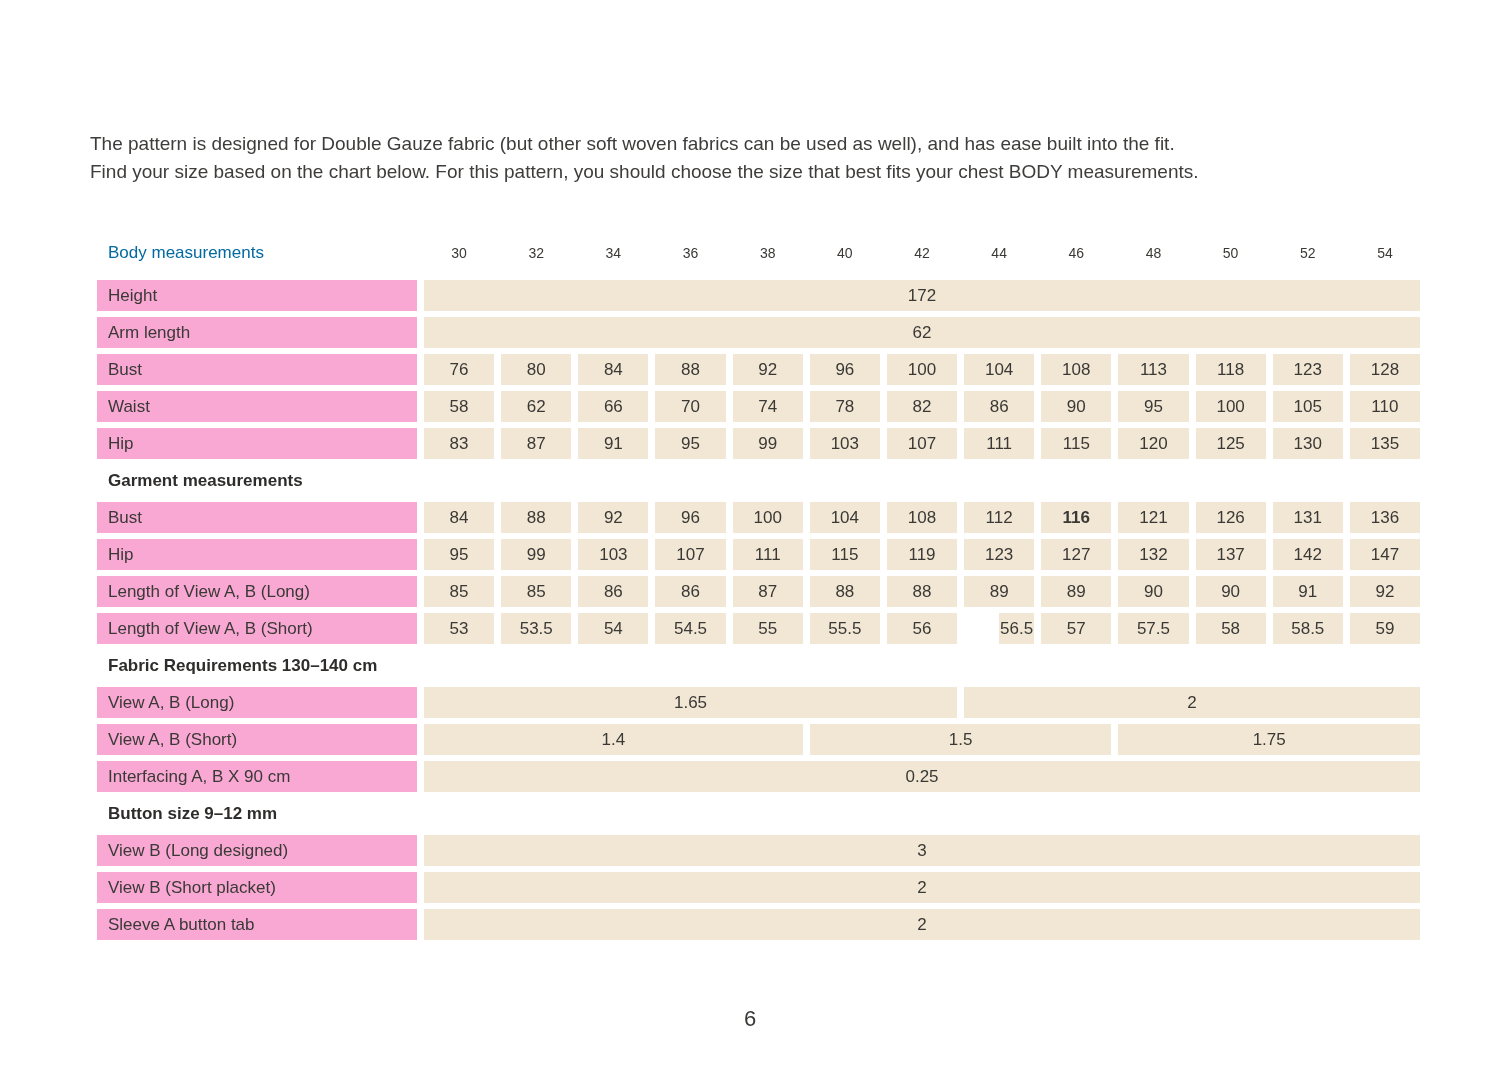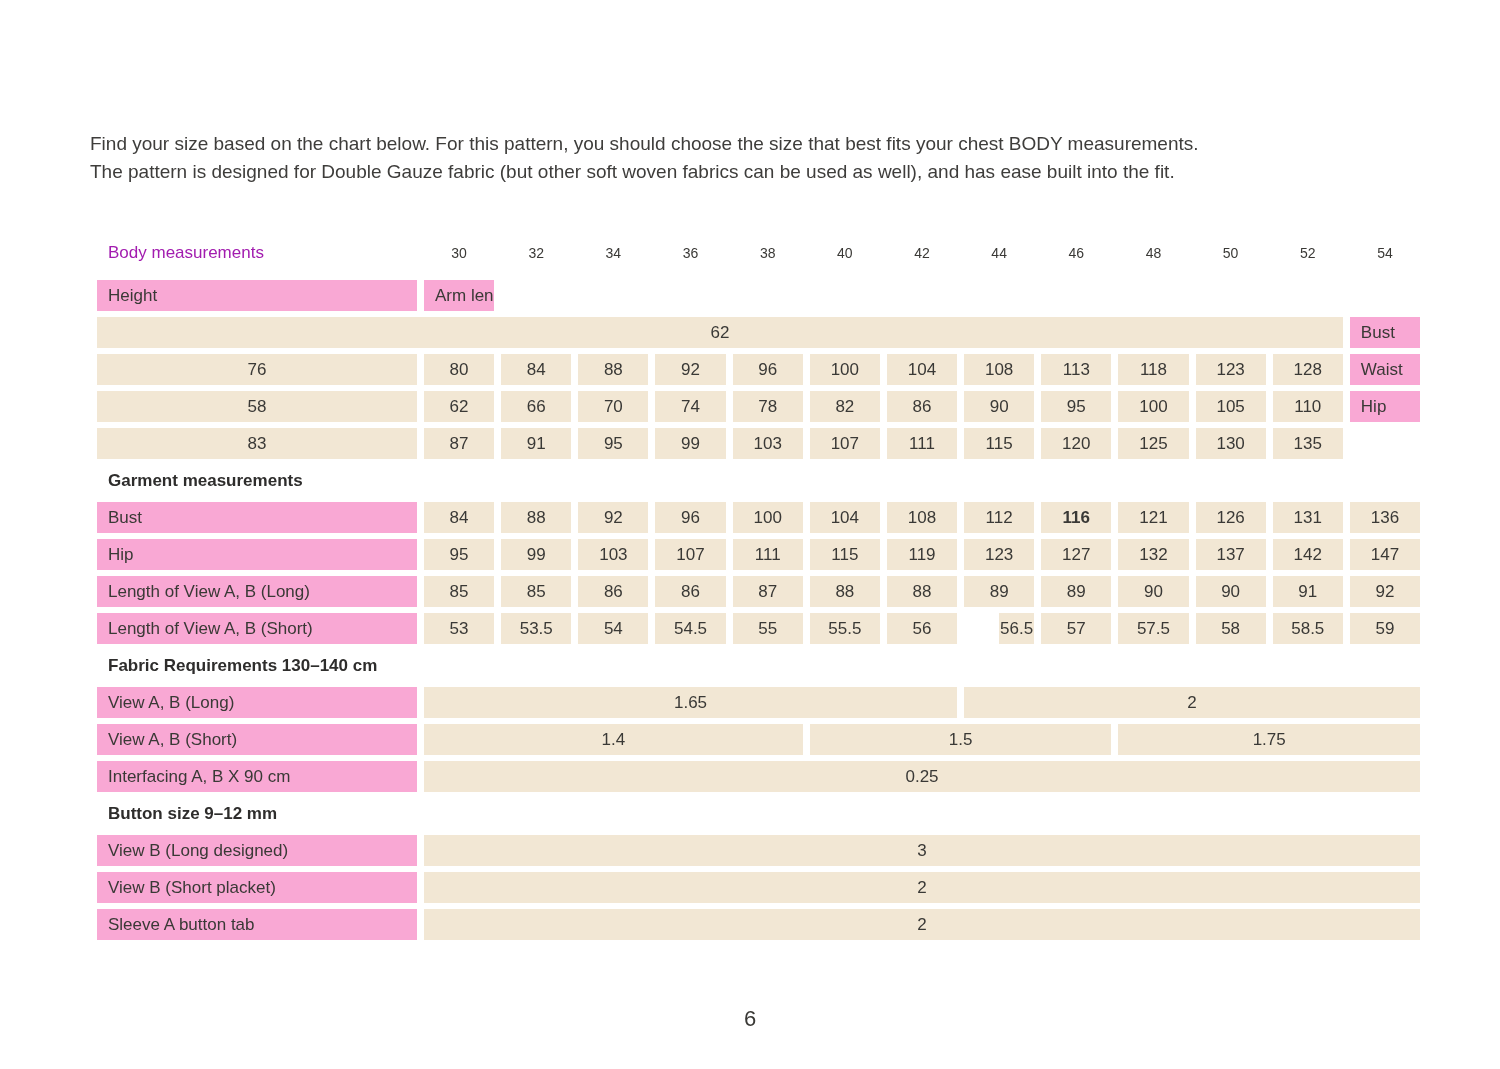--- a/index.html
+++ b/index.html
@@ -23,21 +23,21 @@
     position:absolute; left:97px; top:232px; width:1323px;
     display:grid;
     grid-template-columns:320px repeat(13, 1fr);
     grid-template-rows:42px;
     grid-auto-rows:31px;
     column-gap:7px; row-gap:6px;
     font-size:17px; color:#3a3936;
   }
   .hlabel {
     display:flex; align-items:center; padding-left:11px;
-    font-size:17px; color:#a21caf;
+    font-size:17px; color:#0369a1;
   }
   .hcell {
     display:flex; align-items:center; justify-content:center;
     font-size:14px; color:#3a3936;
   }
   .rlabel {
     background:#f9a8d4; display:flex; align-items:center;
     padding-left:11px; white-space:nowrap; overflow:hidden;
   }
   .cell {
@@ -54,40 +54,41 @@
     text-align:center; font-size:22px; color:#3a3936;
   }
 </style>
 </head>
 <body>
 
 <div class="page">
 
 
   <div class="intro">
+    <div>The pattern is designed for Double Gauze fabric (but other soft woven fabrics can be used as well), and has ease built into the fit.</div>
     <div>Find your size based on the chart below. For this pattern, you should choose the size that best fits your chest BODY measurements.</div>
-    <div>The pattern is designed for Double Gauze fabric (but other soft woven fabrics can be used as well), and has ease built into the fit.</div>
   </div>
 
   <div class="measurement-table">
       <div class="hlabel">Body measurements</div>
       <div class="hcell">30</div>
       <div class="hcell">32</div>
       <div class="hcell">34</div>
       <div class="hcell">36</div>
       <div class="hcell">38</div>
       <div class="hcell">40</div>
       <div class="hcell">42</div>
       <div class="hcell">44</div>
       <div class="hcell">46</div>
       <div class="hcell">48</div>
       <div class="hcell">50</div>
       <div class="hcell">52</div>
       <div class="hcell">54</div>
       <div class="rlabel">Height</div>
+      <div class="cell" style="grid-column: span 13;">172</div>
       <div class="rlabel">Arm length</div>
       <div class="cell" style="grid-column: span 13;">62</div>
       <div class="rlabel">Bust</div>
       <div class="cell" style="grid-column: span 1;">76</div>
       <div class="cell" style="grid-column: span 1;">80</div>
       <div class="cell" style="grid-column: span 1;">84</div>
       <div class="cell" style="grid-column: span 1;">88</div>
       <div class="cell" style="grid-column: span 1;">92</div>
       <div class="cell" style="grid-column: span 1;">96</div>
       <div class="cell" style="grid-column: span 1;">100</div>

